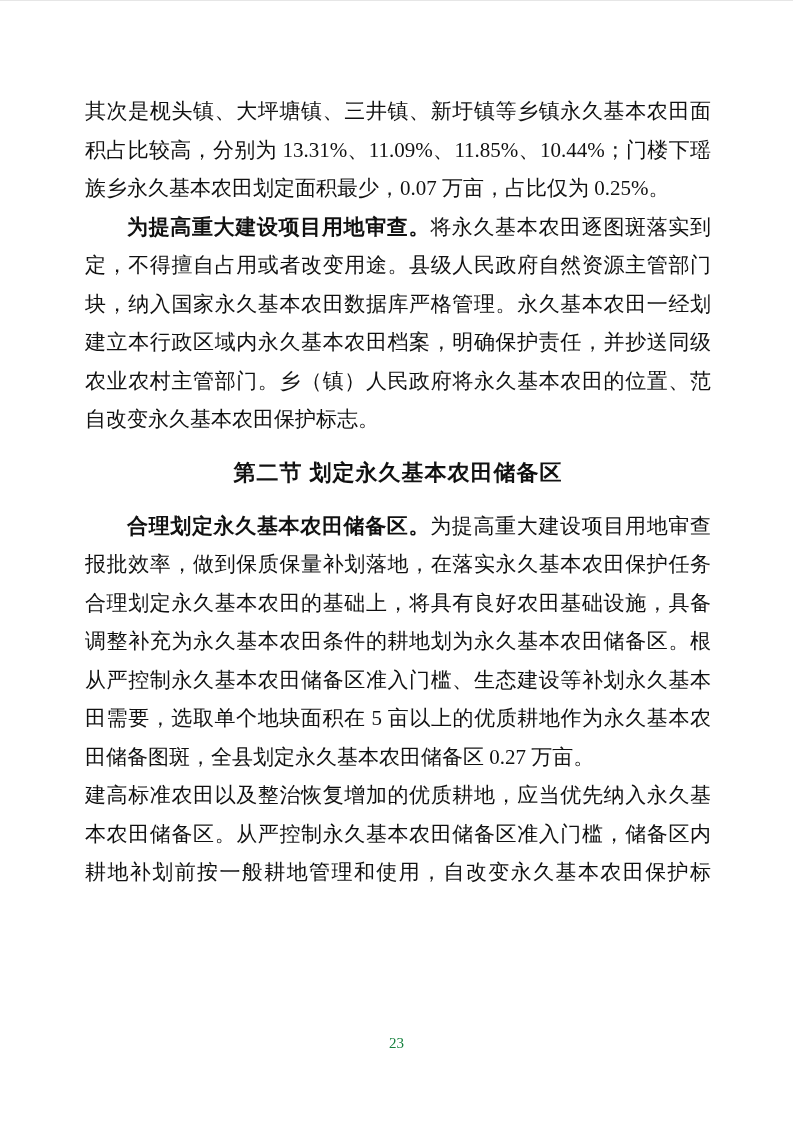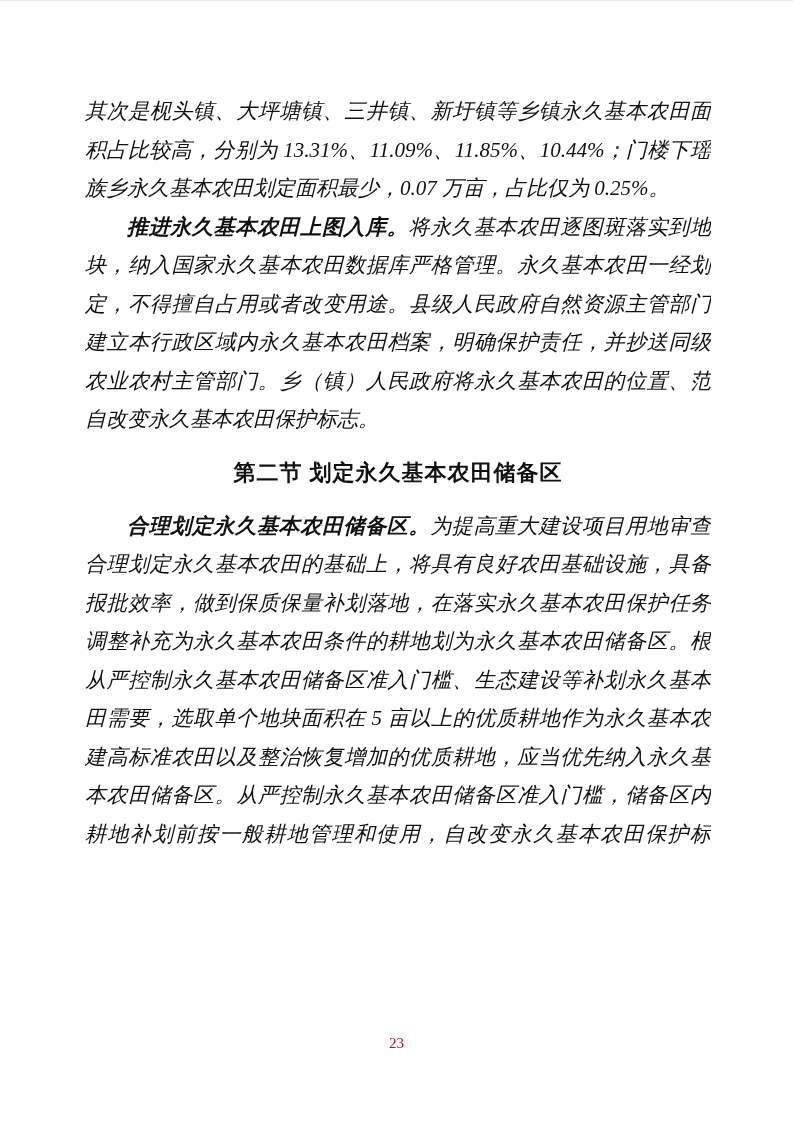--- a/index.html
+++ b/index.html
@@ -12,21 +12,21 @@
     font-family: "Liberation Serif", "DejaVu Serif", serif;
     overflow: hidden;
     border-top: 1px solid #e6e6e6;
   }
   .content {
     position: absolute;
     top: 91px;
     left: 85px;
     width: 626px;
   }
-  .paragraph { margin: 0; padding: 0; font-style: italic; }
+  .paragraph { margin: 0; padding: 0; }
   .line {
     height: 38.5px;
     line-height: 38.5px;
     font-size: 21px;
     text-align: justify;
     text-align-last: justify;
     text-justify: inter-character;
     overflow: hidden;
     white-space: normal;
   }
@@ -49,49 +49,50 @@
   }
   .page-number {
     position: absolute;
     top: 1032px;
     left: 0;
     width: 793px;
     text-align: center;
     font-size: 15px;
     line-height: 20px;
     font-family: "Liberation Serif", "DejaVu Serif", serif;
-    color: #b91c1c;
+    color: #15803d;
   }
 </style>
 </head>
 <body>
 
 <div class="page">
   <div class="content">
       <div class="paragraph">
         <div class="line">其次是枧头镇、大坪塘镇、三井镇、新圩镇等乡镇永久基本农田面</div>
         <div class="line">积占比较高，分别为 13.31%、11.09%、11.85%、10.44%；门楼下瑶</div>
         <div class="line last">族乡永久基本农田划定面积最少，0.07 万亩，占比仅为 0.25%。</div>
       </div>
       <div class="paragraph">
-        <div class="line indent"><span class="lead-bold">推进永久基本农田上图入库。</span>将永久基本农田逐图斑落实到地</div>
+        <div class="line indent"><span class="lead-bold">为提高重大建设项目用地审查。</span>将永久基本农田逐图斑落实到地</div>
+        <div class="line">定，不得擅自占用或者改变用途。县级人民政府自然资源主管部门</div>
         <div class="line">块，纳入国家永久基本农田数据库严格管理。永久基本农田一经划</div>
-        <div class="line">定，不得擅自占用或者改变用途。县级人民政府自然资源主管部门</div>
         <div class="line">建立本行政区域内永久基本农田档案，明确保护责任，并抄送同级</div>
         <div class="line">农业农村主管部门。乡（镇）人民政府将永久基本农田的位置、范</div>
         <div class="line last">自改变永久基本农田保护标志。</div>
       </div>
       <div class="heading">第二节 划定永久基本农田储备区</div>
       <div class="paragraph">
         <div class="line indent"><span class="lead-bold">合理划定永久基本农田储备区。</span>为提高重大建设项目用地审查</div>
+        <div class="line">报批效率，做到保质保量补划落地，在落实永久基本农田保护任务</div>
         <div class="line">合理划定永久基本农田的基础上，将具有良好农田基础设施，具备</div>
-        <div class="line">报批效率，做到保质保量补划落地，在落实永久基本农田保护任务</div>
         <div class="line">调整补充为永久基本农田条件的耕地划为永久基本农田储备区。根</div>
         <div class="line">从严控制永久基本农田储备区准入门槛、生态建设等补划永久基本农</div>
         <div class="line">田需要，选取单个地块面积在 5 亩以上的优质耕地作为永久基本农</div>
+        <div class="line last">田储备图斑，全县划定永久基本农田储备区 0.27 万亩。</div>
       </div>
       <div class="paragraph">
         <div class="line">建高标准农田以及整治恢复增加的优质耕地，应当优先纳入永久基</div>
         <div class="line">本农田储备区。从严控制永久基本农田储备区准入门槛，储备区内</div>
         <div class="line">耕地补划前按一般耕地管理和使用，自改变永久基本农田保护标志、</div>
       </div>
     </div>
   <div class="page-number">23</div>
 </div>
 

